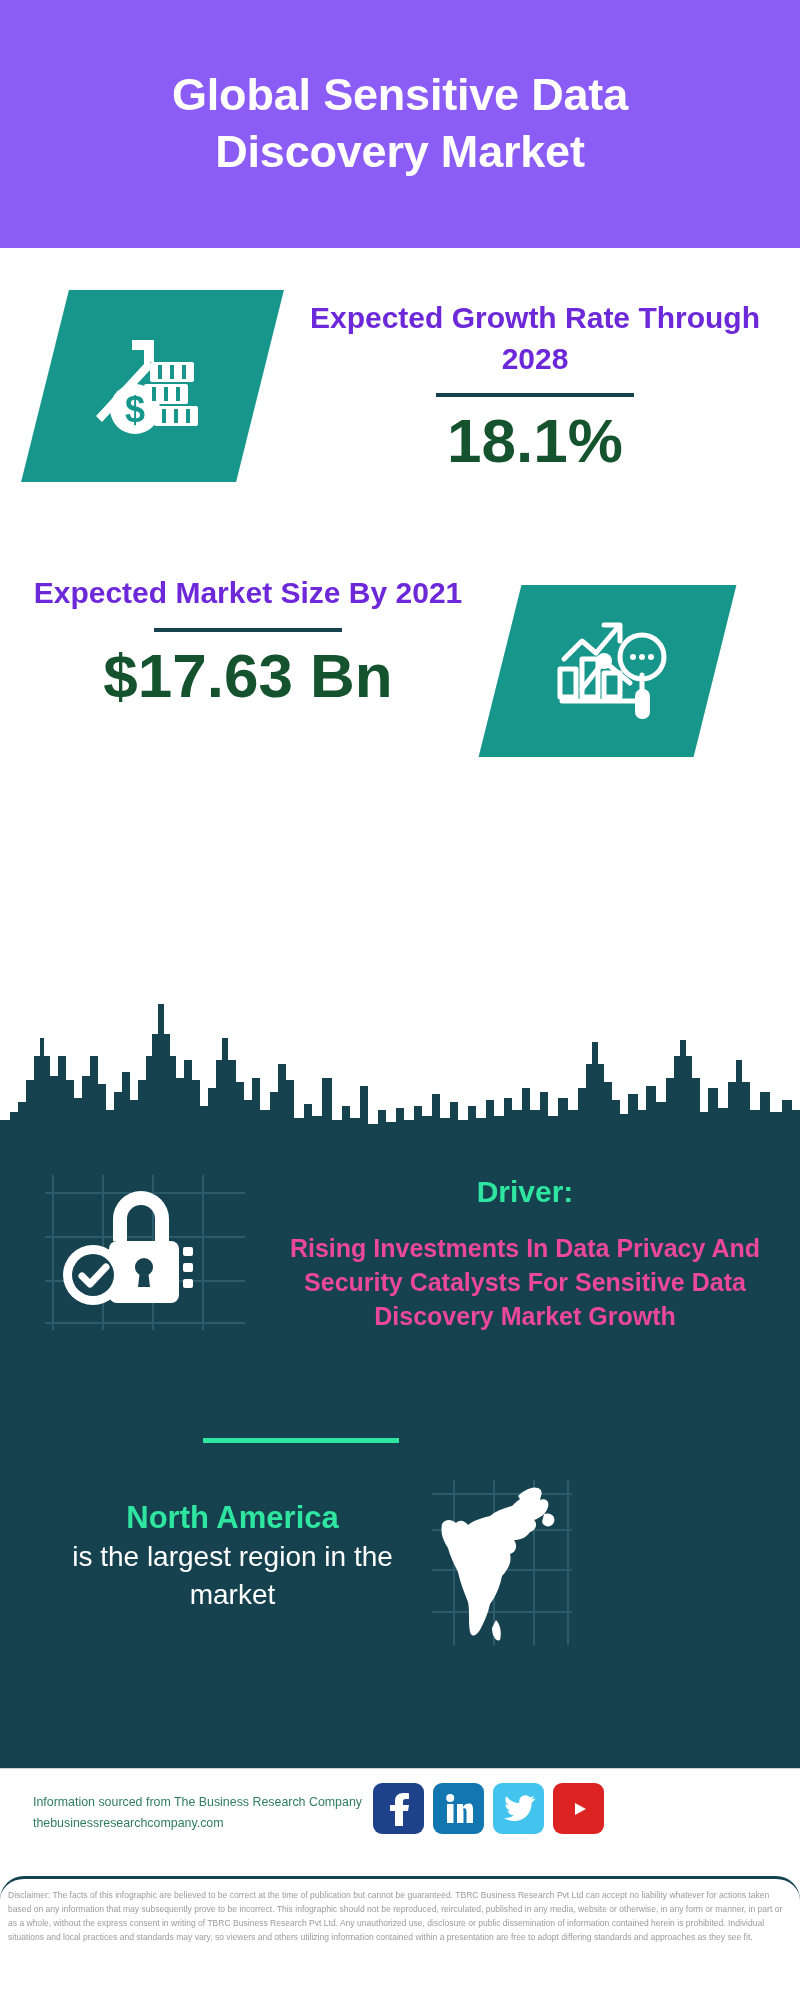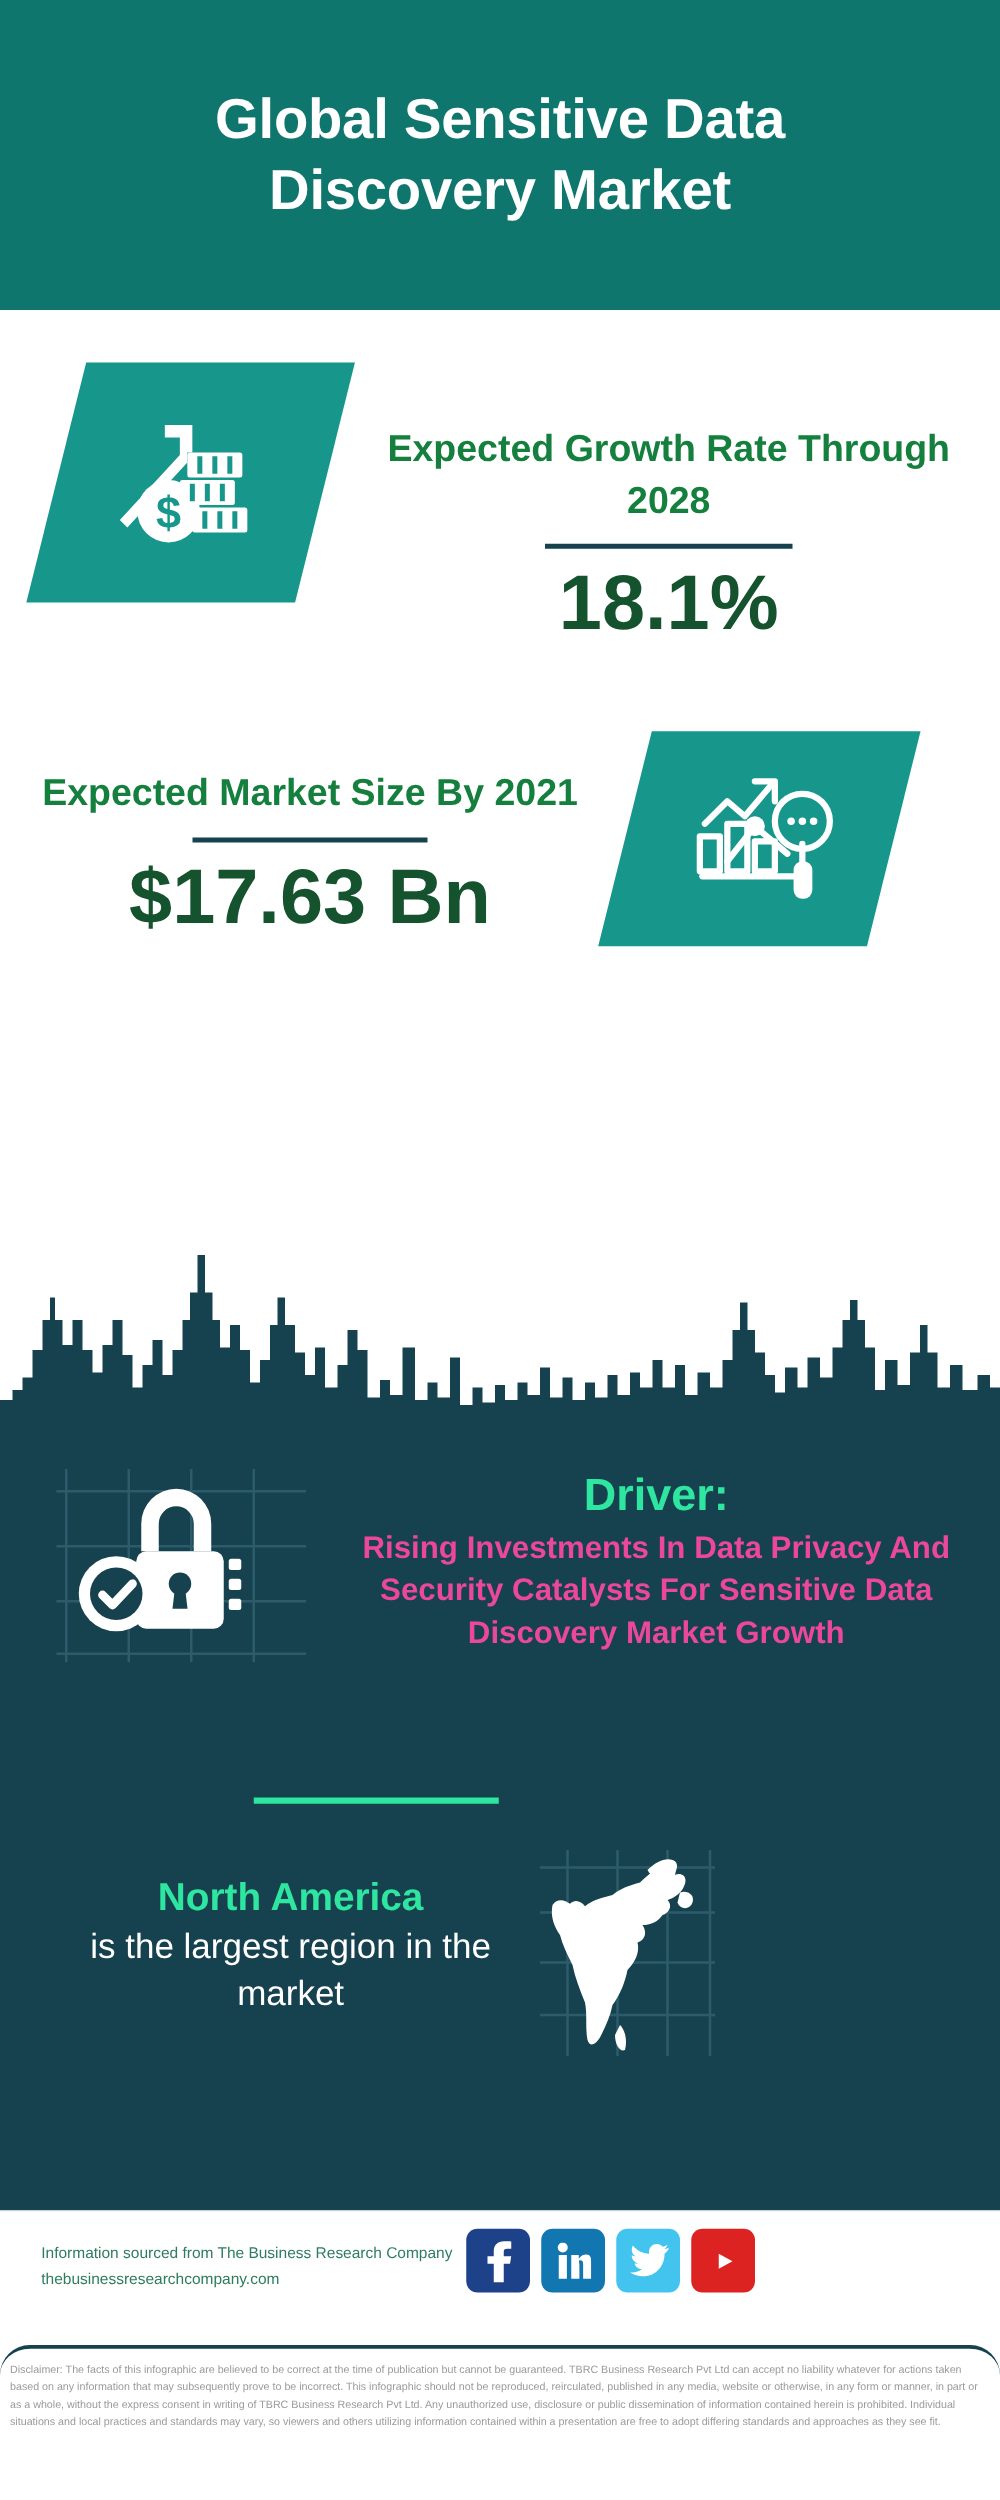--- a/index.html
+++ b/index.html
@@ -15,21 +15,21 @@
     height: 2000px;
     overflow: hidden;
     background: #ffffff;
   }
 
   
   .header {
     position: absolute;
     left: 0; top: 0;
     width: 800px; height: 248px;
-    background: #0f766e;
+    background: #8b5cf6;
     display: flex;
     align-items: center;
     justify-content: center;
   }
   .header-title {
     color: #ffffff;
     font-size: 45px;
     font-weight: bold;
     line-height: 1.26;
     text-align: center;
@@ -60,25 +60,24 @@
     display: flex; align-items: center; justify-content: center;
   }
   .para-inner { transform: skewX(14deg); }
   .growth-text {
     position: absolute;
     left: 285px; top: 8px;
     width: 500px;
     text-align: center;
   }
   .label-dark {
-    color: #15803d;
+    color: #6d28d9;
     font-size: 30px;
     font-weight: bold;
     line-height: 1.35;
-    margin-top: 42px;
   }
   .rule-dark {
     width: 198px; height: 4px;
     background: #16414f;
     margin: 14px auto 10px auto;
   }
   .value-teal {
     color: #14532d;
     font-size: 62px;
     font-weight: bold;
@@ -133,24 +132,24 @@
     width: 200px; height: 155px;
   }
   .driver-text {
     position: absolute;
     left: 270px; top: 1172px;
     width: 510px;
     text-align: center;
   }
   .driver-label {
     color: #2ee6a0;
-    font-size: 36px;
+    font-size: 30px;
     font-weight: bold;
     line-height: 1.35;
-    margin-bottom: 0;
+    margin-bottom: 18px;
   }
   .driver-body {
     color: #ec4899;
     font-size: 25px;
     font-weight: bold;
     line-height: 1.36;
     text-align: center;
   }
   .rule-green {
     position: absolute;

